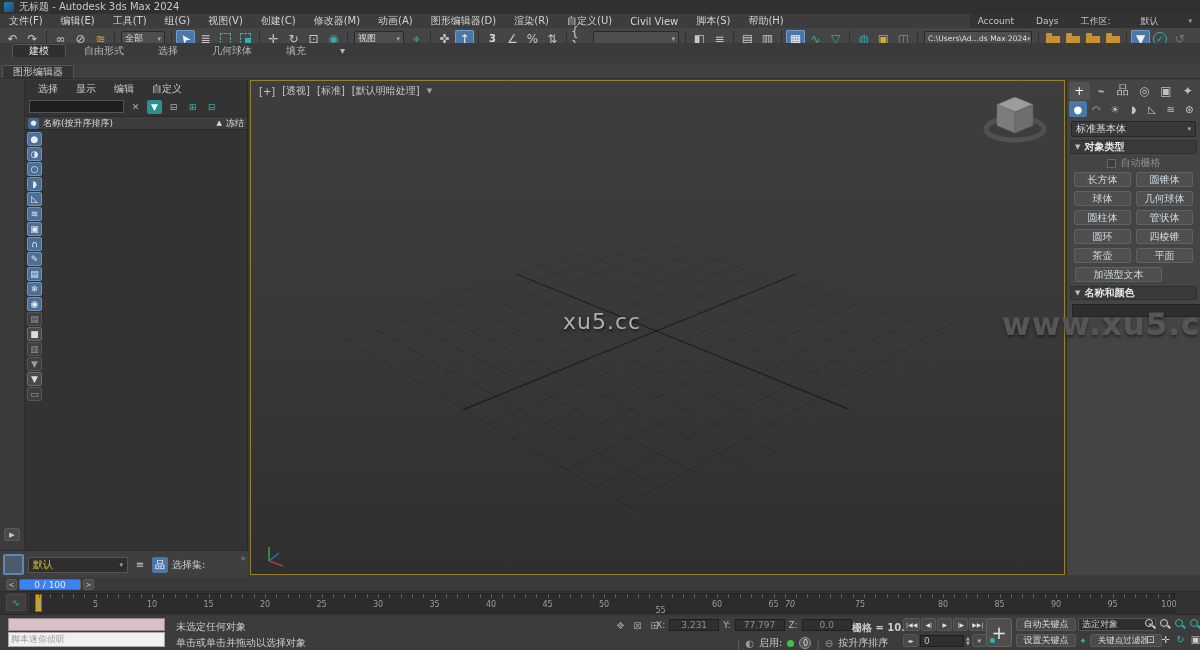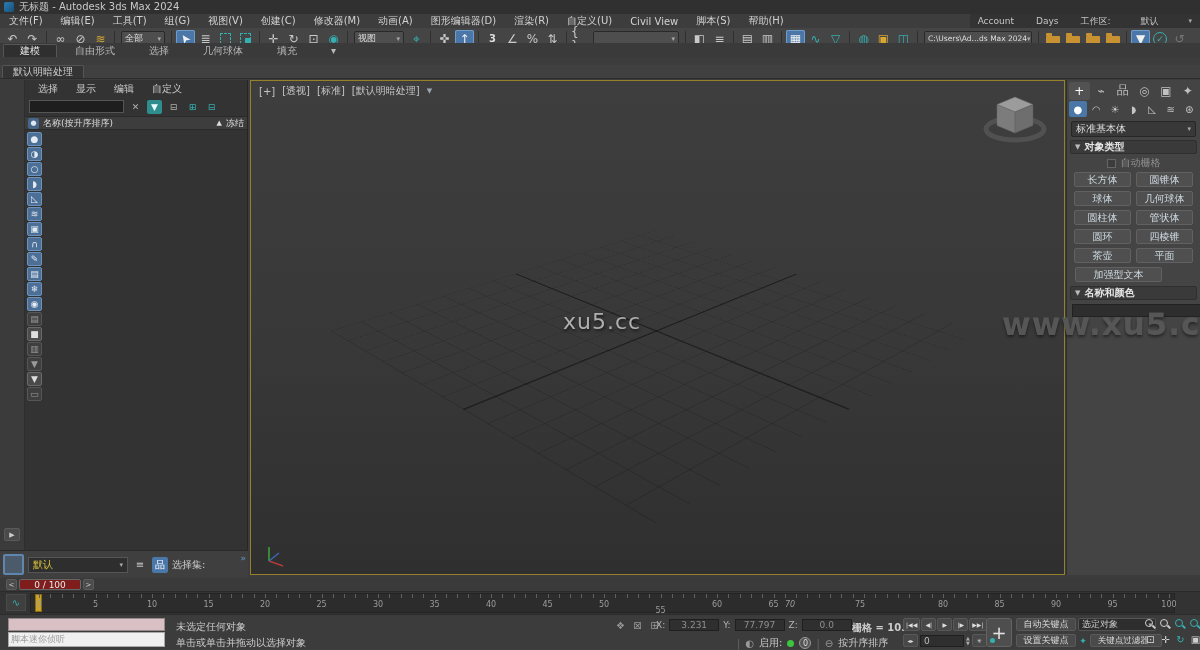--- a/index.html
+++ b/index.html
@@ -32,21 +32,21 @@
     font-size:9px;color:#ddd;margin:0 2px;flex:none;white-space:nowrap;overflow:hidden;}
   .tdd.small{font-size:7.5px;}
   .dashedbox{width:11px;height:11px;border:1px dashed #35b0b0;}
   .dashedbox.fill::after{content:'';position:absolute;right:4px;bottom:4px;width:6px;height:6px;background:#35b0b0;}
   .folderico{width:14px;height:9px;background:#c89232;border-radius:1px;position:relative;margin-top:3px;}
   .folderico::before{content:'';position:absolute;top:-3px;left:0;width:6px;height:3px;background:#c89232;border-radius:1px 1px 0 0;}
   .tealcirc{width:14px !important;height:14px !important;border:1px solid #35b0b0;border-radius:50%;
     font-size:9px !important;color:#35b0b0;margin:0 2px;}
   
   #ribbontabs{position:absolute;left:0;top:43px;width:1200px;height:14px;background:#3a3a3a;
-    display:flex;align-items:flex-end;font-size:10px;color:#b8b8b8;padding-left:3px;gap:2px;}
+    display:flex;align-items:flex-end;font-size:10px;color:#b8b8b8;padding-left:12px;gap:2px;}
   .rtab{padding:0 16px;height:13px;display:flex;align-items:center;}
   .rtab.active{background:#2f2f2f;color:#e8e8e8;border:1px solid #565656;border-bottom:none;border-radius:2px 2px 0 0;}
   #subtabs{position:absolute;left:0;top:65px;width:1200px;height:14px;background:#404040;
     border-bottom:1px solid #2c2c2c;display:flex;font-size:10px;color:#ccc;padding-left:2px;}
   .stab{padding:0 10px;background:#343434;border:1px solid #555;border-bottom:none;height:13px;
     display:flex;align-items:center;border-radius:2px 2px 0 0;}
   
   #leftstrip{position:absolute;left:0;top:80px;width:25px;height:470px;background:#3b3b3b;border-right:1px solid #2e2e2e;}
   .strip-btn{position:absolute;left:4px;top:448px;width:16px;height:13px;background:#4a4a4a;
     border:1px solid #5a5a5a;border-radius:2px;color:#ccc;font-size:7px;display:flex;align-items:center;justify-content:center;}
@@ -122,21 +122,21 @@
   .obtn{width:57px;height:15px;background:#4f4f4f;border:1px solid #616161;border-radius:2px;
     color:#cfdbe2;display:flex;align-items:center;justify-content:center;font-size:10px;white-space:nowrap;}
   .obtn.wide{width:87px;}
   .nc-row{display:flex;align-items:center;gap:3px;padding:4px 5px;}
   .nc-input{flex:1;height:13px;background:#2e2e2e;border:1px solid #222;}
   
   #timeslider{position:absolute;left:0;top:578px;width:1200px;height:13px;background:#3a3a3a;
     display:flex;align-items:center;gap:2px;padding-left:6px;}
   .ts-btn{width:11px;height:11px;background:#4c4c4c;border:1px solid #5c5c5c;border-radius:2px;
     font-size:7px;color:#ccc;display:flex;align-items:center;justify-content:center;}
-  .ts-val{width:62px;height:11px;background:#7f1d1d;border:1px solid #666;border-radius:2px;color:#e8e8e8;
+  .ts-val{width:62px;height:11px;background:#3b82f6;border:1px solid #666;border-radius:2px;color:#e8e8e8;
     font-size:9px;display:flex;align-items:center;justify-content:center;}
   #trackbar{position:absolute;left:0;top:591px;width:1200px;height:23px;background:#333;border-top:1px solid #2a2a2a;}
   .tb-curve{position:absolute;left:6px;top:2px;width:20px;height:17px;background:#3f3f3f;border:1px solid #4a4a4a;
     color:#35b0b0;font-size:10px;display:flex;align-items:center;justify-content:center;}
   #ruler{position:absolute;left:30px;top:1px;width:1145px;height:20px;background:#2c2c2c;border:1px solid #242424;}
   .tick{position:absolute;top:0;width:1px;height:4px;background:#5f5f5f;}
   .ticklab{position:absolute;top:6px;font-size:8px;color:#9c9c9c;transform:translateX(-50%);}
   #tmarker{position:absolute;left:4px;top:0;width:7px;height:18px;background:#c9a227;border:1px solid #8a6d12;}
   
   #statusbar{position:absolute;left:0;top:614px;width:1200px;height:36px;background:#3c3c3c;border-top:1px solid #2b2b2b;}
@@ -366,21 +366,21 @@
 
 <div id="ribbontabs">
     <span class="rtab active">建模</span>
     <span class="rtab">自由形式</span>
     <span class="rtab">选择</span>
     <span class="rtab">几何球体</span>
     <span class="rtab">填充</span>
     <span class="rtab">▾</span>
   </div>
 <div id="subtabs">
-    <span class="stab">默认明暗处理</span>
+    <span class="stab">图形编辑器</span>
   </div>
 
 <div id="leftstrip">
   <span class="strip-btn">▶</span>
 </div>
 
 <div id="explorer">
   <div class="exp-menus">
       <span>选择</span>
       <span>显示</span>

